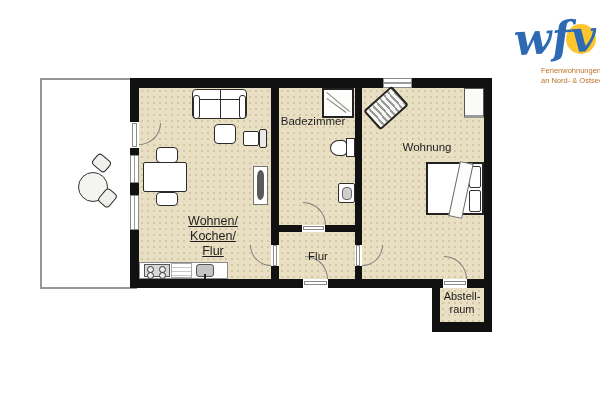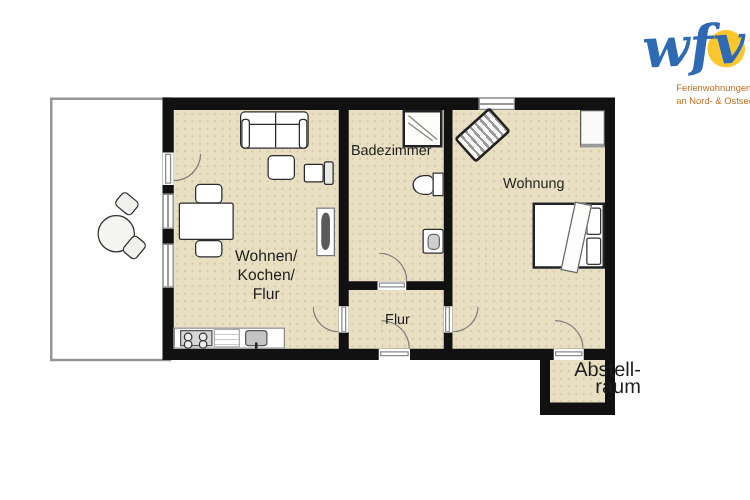--- a/index.html
+++ b/index.html
@@ -137,26 +137,26 @@
   </div>
 
   <div class="abs stripes" style="left:367px;top:95px;width:34px;height:22px;transform:rotate(-42deg);"></div>
   <div class="abs" style="left:464px;top:88px;width:20px;height:30px;background:#fafaf8;border:1px solid #555;border-bottom:3px solid #999;box-sizing:border-box;"></div>
   <div class="abs" style="left:426px;top:162px;width:58px;height:53px;background:#fff;border:2px solid #222;box-sizing:border-box;">
     <div style="position:absolute;right:1px;top:2px;width:12px;height:22px;background:#fff;border:1px solid #333;border-radius:2px;box-sizing:border-box;"></div>
     <div style="position:absolute;right:1px;top:26px;width:12px;height:22px;background:#fff;border:1px solid #333;border-radius:2px;box-sizing:border-box;"></div>
     <div style="position:absolute;left:26px;top:-2px;width:14px;height:56px;background:#fcfcfa;border:1px solid #666;transform:rotate(12deg);box-sizing:border-box;"></div>
   </div>
 
-  <div class="abs lbl lbl-big" style="left:213px;top:198px;">
+  <div class="abs lbl lbl-big" style="left:213px;top:214px;text-decoration:underline;">
     <div>Wohnen/</div>
     <div>Kochen/</div>
     <div>Flur</div>
   </div>
   <div class="abs lbl" style="left:313px;top:115px;">Badezimmer</div>
   <div class="abs lbl" style="left:427px;top:141px;">Wohnung</div>
   <div class="abs lbl" style="left:318px;top:250px;">Flur</div>
-  <div class="abs lbl" style="left:486px;top:290px;font-size:16px;text-align:right;">
+  <div class="abs lbl" style="left:462px;top:290px;font-size:11px;">
     <div>Abstell-</div>
     <div>raum</div>
   </div>
 
 </div>
 
 </body></html>

